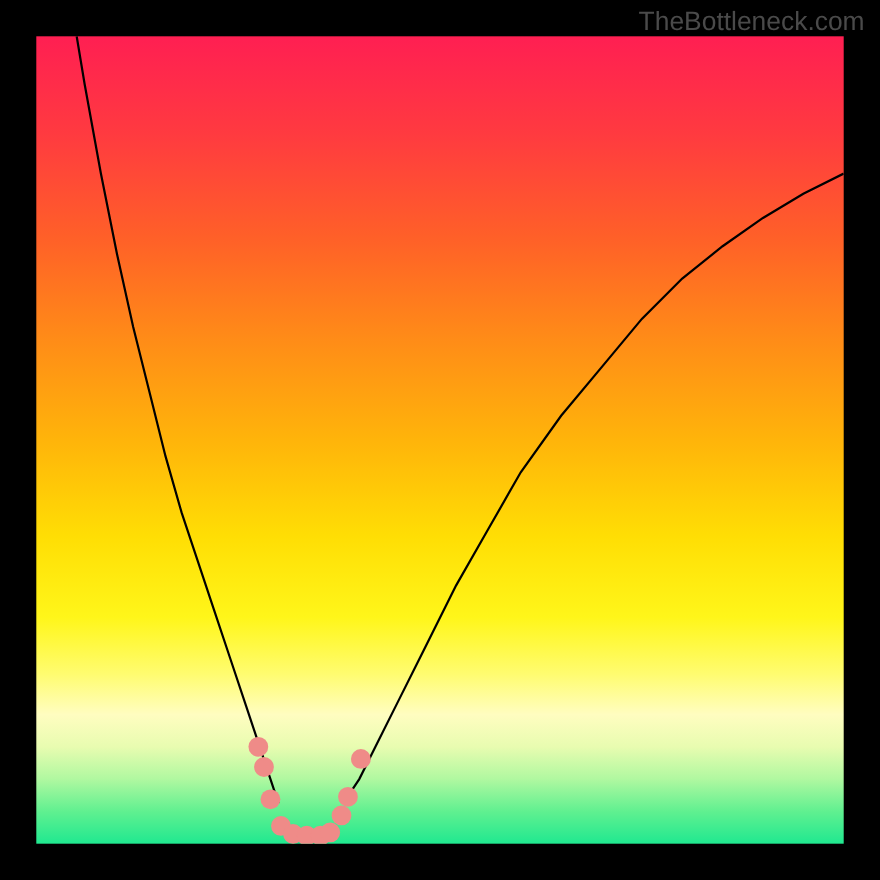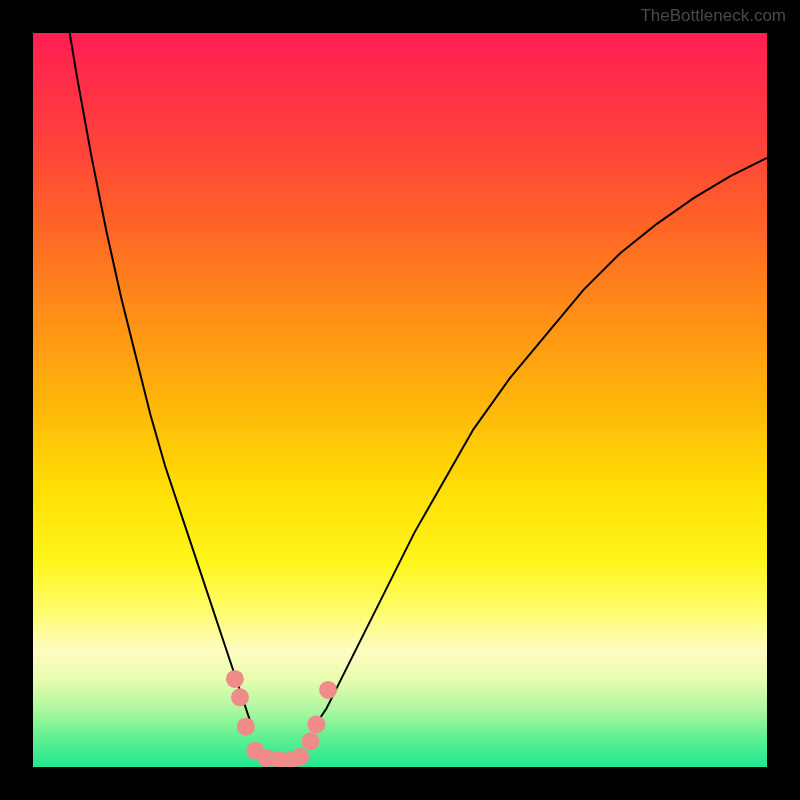--- a/index.html
+++ b/index.html
@@ -10,21 +10,21 @@
     background: #000;
     position: relative;
     overflow: hidden;
     font-family: Arial, sans-serif;
   }
   .watermark {
     position: absolute;
     top: 6px;
     right: 14px;
     color: #4a4a4a;
-    font-size: 17px;
+    font-size: 24px;
     font-weight: 500;
     z-index: 10;
   }
   .plot-area {
     position: absolute;
     left: 33px;
     top: 33px;
     width: 734px;
     height: 734px;
     background: linear-gradient(to bottom,

